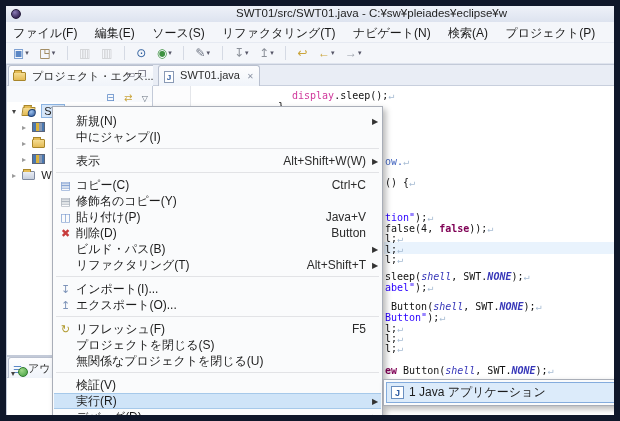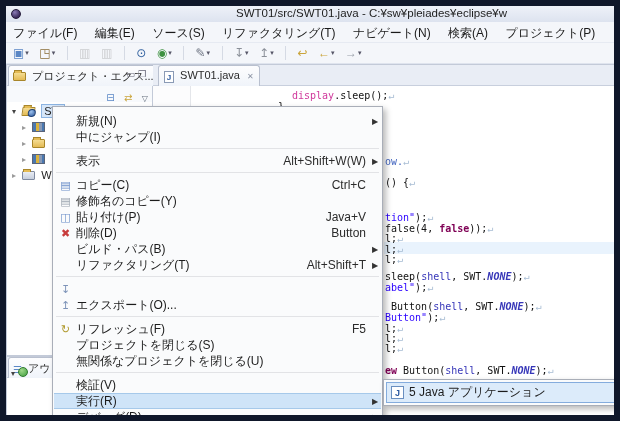--- a/index.html
+++ b/index.html
@@ -83,21 +83,21 @@
     border-radius:3px 3px 0 0; font-size:11px; color:#2b2b2b; }
   .edtab .close{ font-size:8px; color:#8b93a3; margin-left:4px; }
   .gutter{ position:absolute; left:0; top:21px; width:38px; height:342px;
     background:#fcfcfd; border-right:1px solid #e4e6ea; }
   .lnum{ position:absolute; width:26px; text-align:right; font:10px "DejaVu Sans Mono",monospace;
     color:var(--lineno); }
   .curline{ position:absolute; background:var(--current_line); }
   .code{ position:absolute; font:10px/12px "DejaVu Sans Mono",monospace; color:#111; white-space:pre; }
   .kw{ color:var(--kw); font-weight:bold; }
   .str{ color:var(--str); }
-  .fld{ color:var(--fld); }
+  .fld{ color:var(--fld); font-style:italic; }
   .fldb{ color:var(--fld); font-weight:bold; font-style:italic; }
   .doc{ color:var(--doc); }
   .pnk{ color:var(--pnk);margin-top:12px; }
   .pln{ color:#111; }
   .ret{ color:var(--ret); }
   
   .cmenu{ position:absolute; left:46px; top:100px; width:331px; background:#fafbfc;
     border:1px solid #a9aeb8; box-shadow:3px 3px 6px rgba(0,0,0,.28); padding:6px 1px; z-index:10; }
   .mi{ display:flex; align-items:center; height:16px; font-size:12px; color:#1c1c1c; }
   .mi.hl{ background:var(--menu_highlight); border-top:1px solid var(--menu_highlight_border);
@@ -305,20 +305,21 @@
       </div>
     <div class="mi">
         <span class="mic"></span>
         <span class="mil">リファクタリング(T)</span>
         <span class="mia">Alt+Shift+T</span>
         <span class="mar">▶</span>
       </div>
     <div class="msep"></div>
     <div class="mi">
         <span class="mic ic-imp">↧</span>
+        <span class="mil">インポート(I)...</span>
         <span class="mia"></span>
         <span class="mar"></span>
       </div>
     <div class="mi">
         <span class="mic ic-exp">↥</span>
         <span class="mil">エクスポート(O)...</span>
         <span class="mia"></span>
         <span class="mar"></span>
       </div>
     <div class="msep"></div>
@@ -359,17 +360,17 @@
         <span class="mia"></span>
         <span class="mar">▶</span>
       </div>
   </div>
 
   <div class="smenu">
     <div class="smi hl2">
       <span class="smic">
           <span class="ico-japp">J</span>
         </span>
-      <span class="mil">5 Java アプリケーション</span>
+      <span class="mil">1 Java アプリケーション</span>
     </div>
   </div>
 
 </div>
 
 </body></html>

